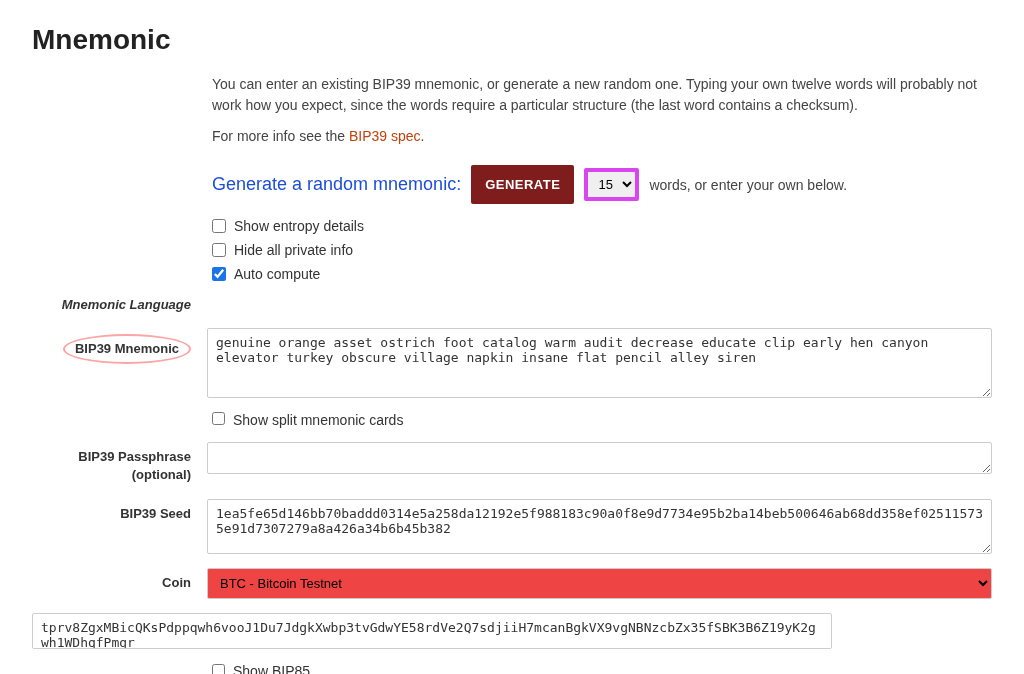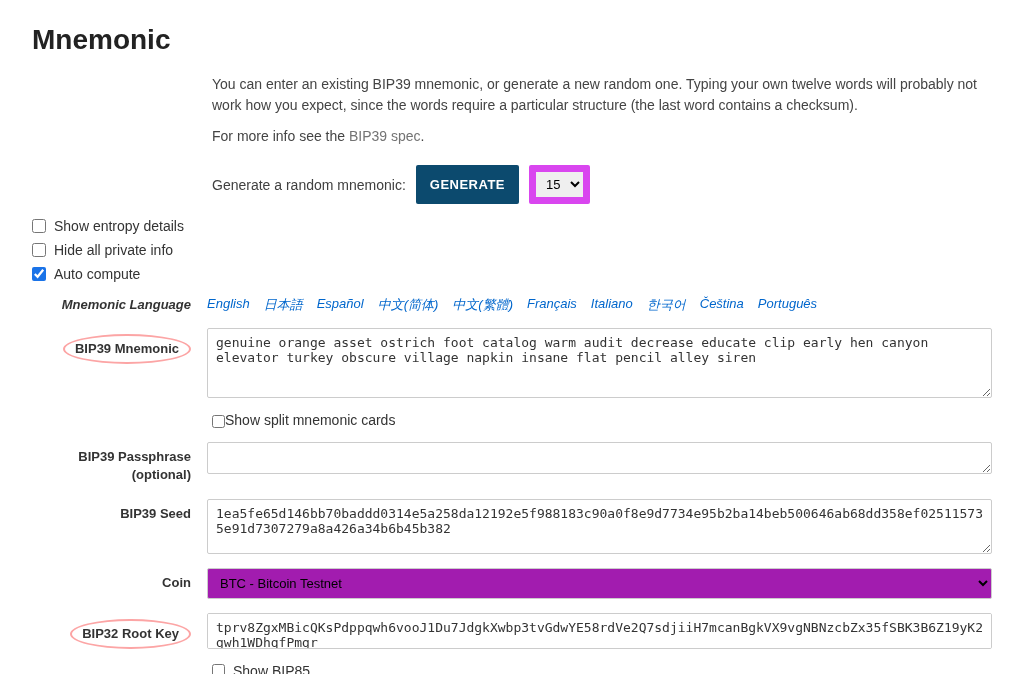--- a/index.html
+++ b/index.html
@@ -17,60 +17,61 @@
       color: #222;
     }
     .description {
       max-width: 820px;
       margin-left: 180px;
       margin-bottom: 10px;
       line-height: 1.5;
       color: #444;
     }
     .bip39-link {
-      color: #737373;
+      color: #c2410c;
       text-decoration: none;
     }
     .generate-row {
       display: flex;
       align-items: center;
       margin-left: 180px;
       margin-top: 18px;
       margin-bottom: 14px;
       gap: 10px;
     }
     .generate-label {
-      font-size: 14px;
-      color: #404040;
+      font-size: 18px;
+      color: #1d4ed8;
     }
     .generate-btn {
-      background: #0c4a6e;
+      background: #7f1d1d;
       color: #fff;
       border: none;
       padding: 12px 14px;
       font-size: 13px;
       font-weight: 700;
       cursor: pointer;
       letter-spacing: 0.5px;
       border-radius: 2px;
     }
     .words-select {
-      border: 7px solid #d946ef;
+      border: 4px solid #d946ef;
       padding: 4px 6px;
       font-size: 13px;
       border-radius: 2px;
       cursor: pointer;
     }
     .words-after {
       color: #444;
       font-size: 14px;
     }
     .checkbox-row {
       display: flex;
       align-items: center;
+      margin-left: 180px;
       margin-bottom: 8px;
       gap: 8px;
     }
     .checkbox-row input[type="checkbox"] {
       width: 14px;
       height: 14px;
       cursor: pointer;
       accent-color: #1a73e8;
     }
     .checkbox-label {
@@ -138,32 +139,33 @@
       border: 2px solid #fca5a5;
       border-radius: 50%;
       padding: 4px 10px;
       font-weight: 700;
       font-size: 13px;
       text-align: center;
       color: #333;
     }
     .show-split-row {
       display: flex;
-      align-items: flex-end;
-      margin-left: 180px;
-      margin-bottom: 14px;
+      align-items: flex-start;
+      margin-left: 180px;
+      margin-bottom: 14px;
+      gap: 8px;
     }
     .coin-select {
       flex: 1;
       max-width: 800px;
       border: 1px solid #ccc;
       border-radius: 2px;
       padding: 6px 8px;
       font-size: 13px;
-      background: #a21caf;
+      background: #ef4444;
       cursor: pointer;
     }
     .show-bip85-row {
       display: flex;
       align-items: center;
       margin-left: 180px;
       margin-top: 8px;
       gap: 8px;
     }
     .passphrase-label {
@@ -191,51 +193,40 @@
   <select class="words-select">
     <option>3</option>
     <option>6</option>
     <option>9</option>
     <option>12</option>
     <option selected="">15</option>
     <option>18</option>
     <option>21</option>
     <option>24</option>
   </select>
+  <span class="words-after">words, or enter your own below.</span>
 </div>
 
 <div class="checkbox-row">
   <input type="checkbox" id="entropy" style="">
   <label for="entropy" class="checkbox-label">Show entropy details</label>
 </div>
 
 <div class="checkbox-row">
   <input type="checkbox" id="hideprivate" style="">
   <label for="hideprivate" class="checkbox-label">Hide all private info</label>
 </div>
 
 <div class="checkbox-row">
   <input type="checkbox" id="autocompute" checked="" style="accent-color: rgb(26, 115, 232);">
   <label for="autocompute" class="checkbox-label">Auto compute</label>
 </div>
 
 <div class="lang-row">
   <div class="field-label">Mnemonic Language</div>
-  <div class="lang-links">
-    <a href="#" class="lang-link">English</a>
-    <a href="#" class="lang-link">日本語</a>
-    <a href="#" class="lang-link">Español</a>
-    <a href="#" class="lang-link">中文(简体)</a>
-    <a href="#" class="lang-link">中文(繁體)</a>
-    <a href="#" class="lang-link">Français</a>
-    <a href="#" class="lang-link">Italiano</a>
-    <a href="#" class="lang-link">한국어</a>
-    <a href="#" class="lang-link">Čeština</a>
-    <a href="#" class="lang-link">Português</a>
-  </div>
 </div>
 
 <div class="field-row">
   <div class="field-label">
     <span class="label-circled">BIP39 Mnemonic</span>
   </div>
   <textarea class="field-input" rows="3" style="min-height: 70px;">genuine orange asset ostrich foot catalog warm audit decrease educate clip early hen canyon elevator turkey obscure village napkin insane flat pencil alley siren</textarea>
 </div>
 
 <div class="show-split-row">
@@ -257,22 +248,19 @@
 </div>
 
 <div class="field-row">
   <div class="field-label">Coin</div>
   <select class="coin-select">
     <option>BTC - Bitcoin Testnet</option>
   </select>
 </div>
 
 <div class="field-row">
-  <div class="field-label">
-    <span class="label-circled">BIP32 Root Key</span>
-  </div>
   <textarea class="field-input single-line" rows="1" style="min-height: 36px;">tprv8ZgxMBicQKsPdppqwh6vooJ1Du7JdgkXwbp3tvGdwYE58rdVe2Q7sdjiiH7mcanBgkVX9vgNBNzcbZx35fSBK3B6Z19yK2gwh1WDhqfPmgr</textarea>
 </div>
 
 <div class="show-bip85-row">
   <input type="checkbox" id="showbip85" style="">
   <label for="showbip85" class="checkbox-label">Show BIP85</label>
 </div>
 
 </body></html>

